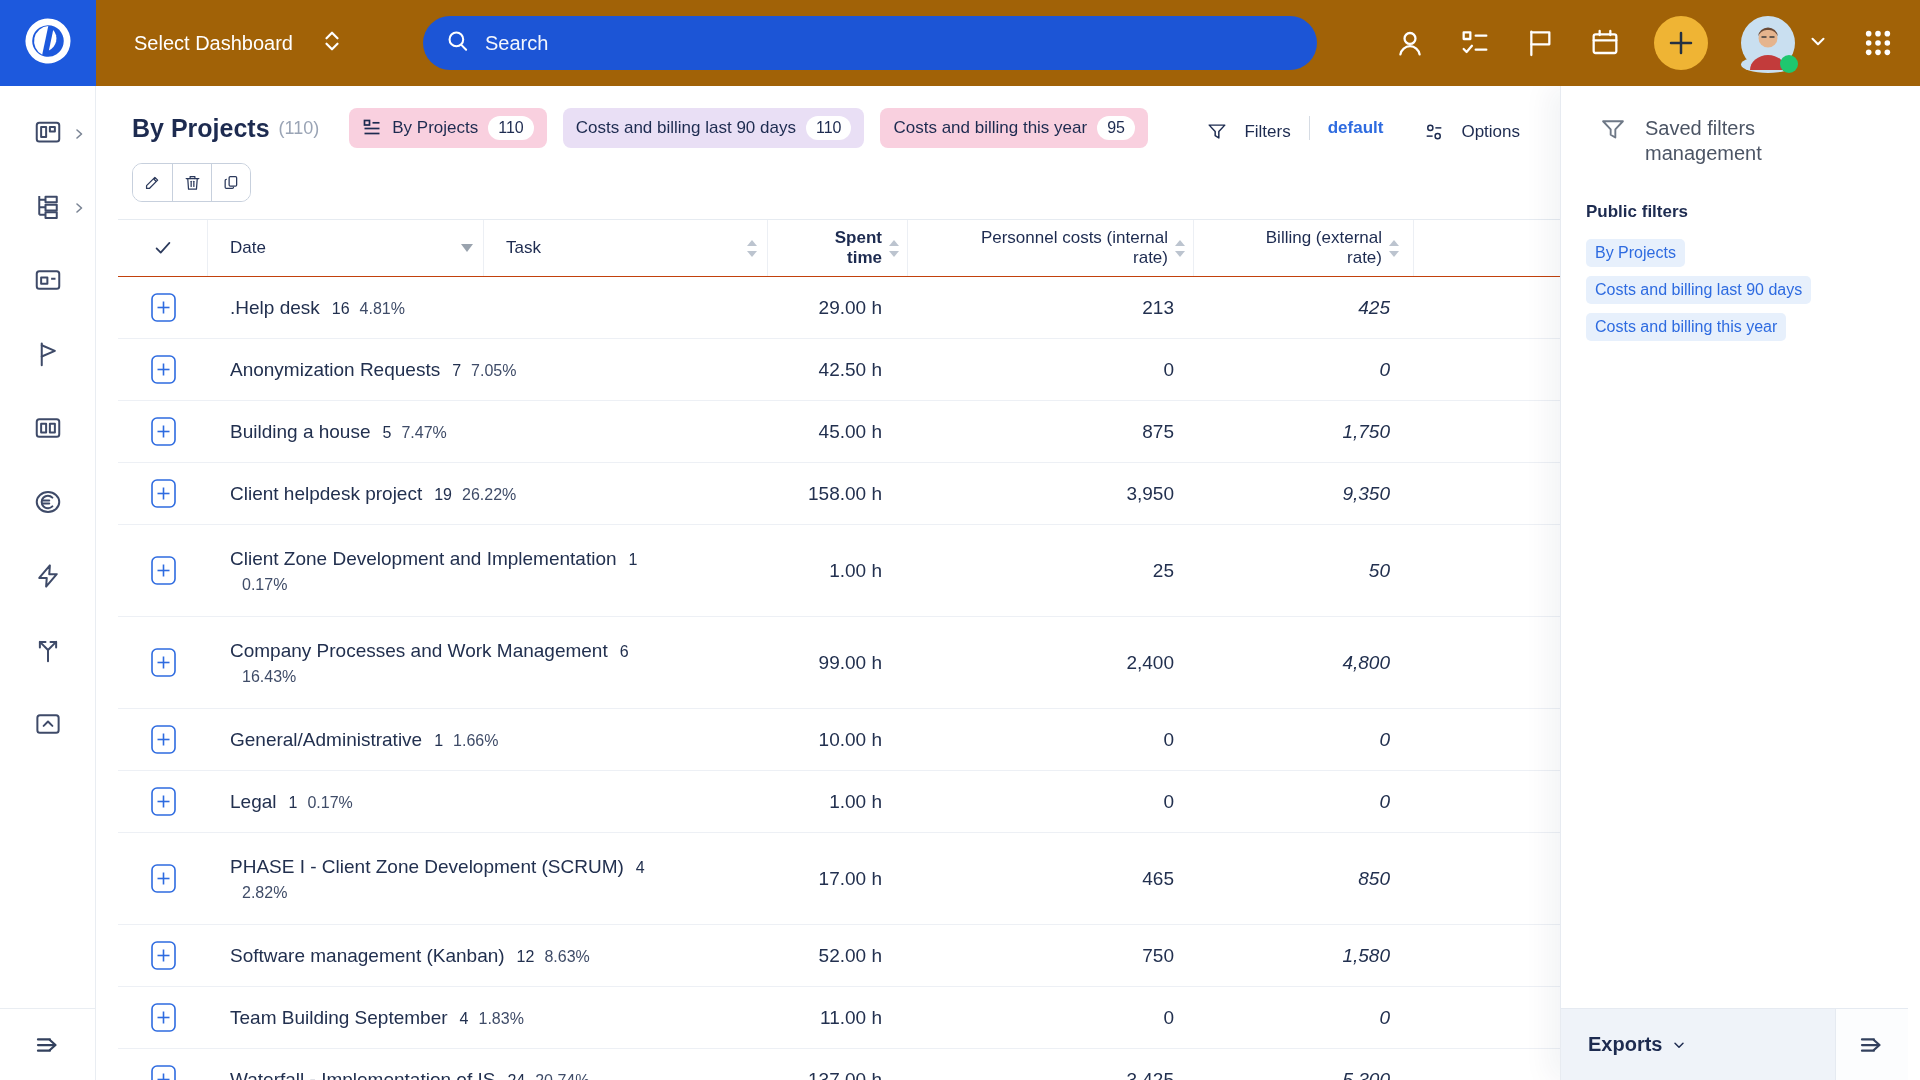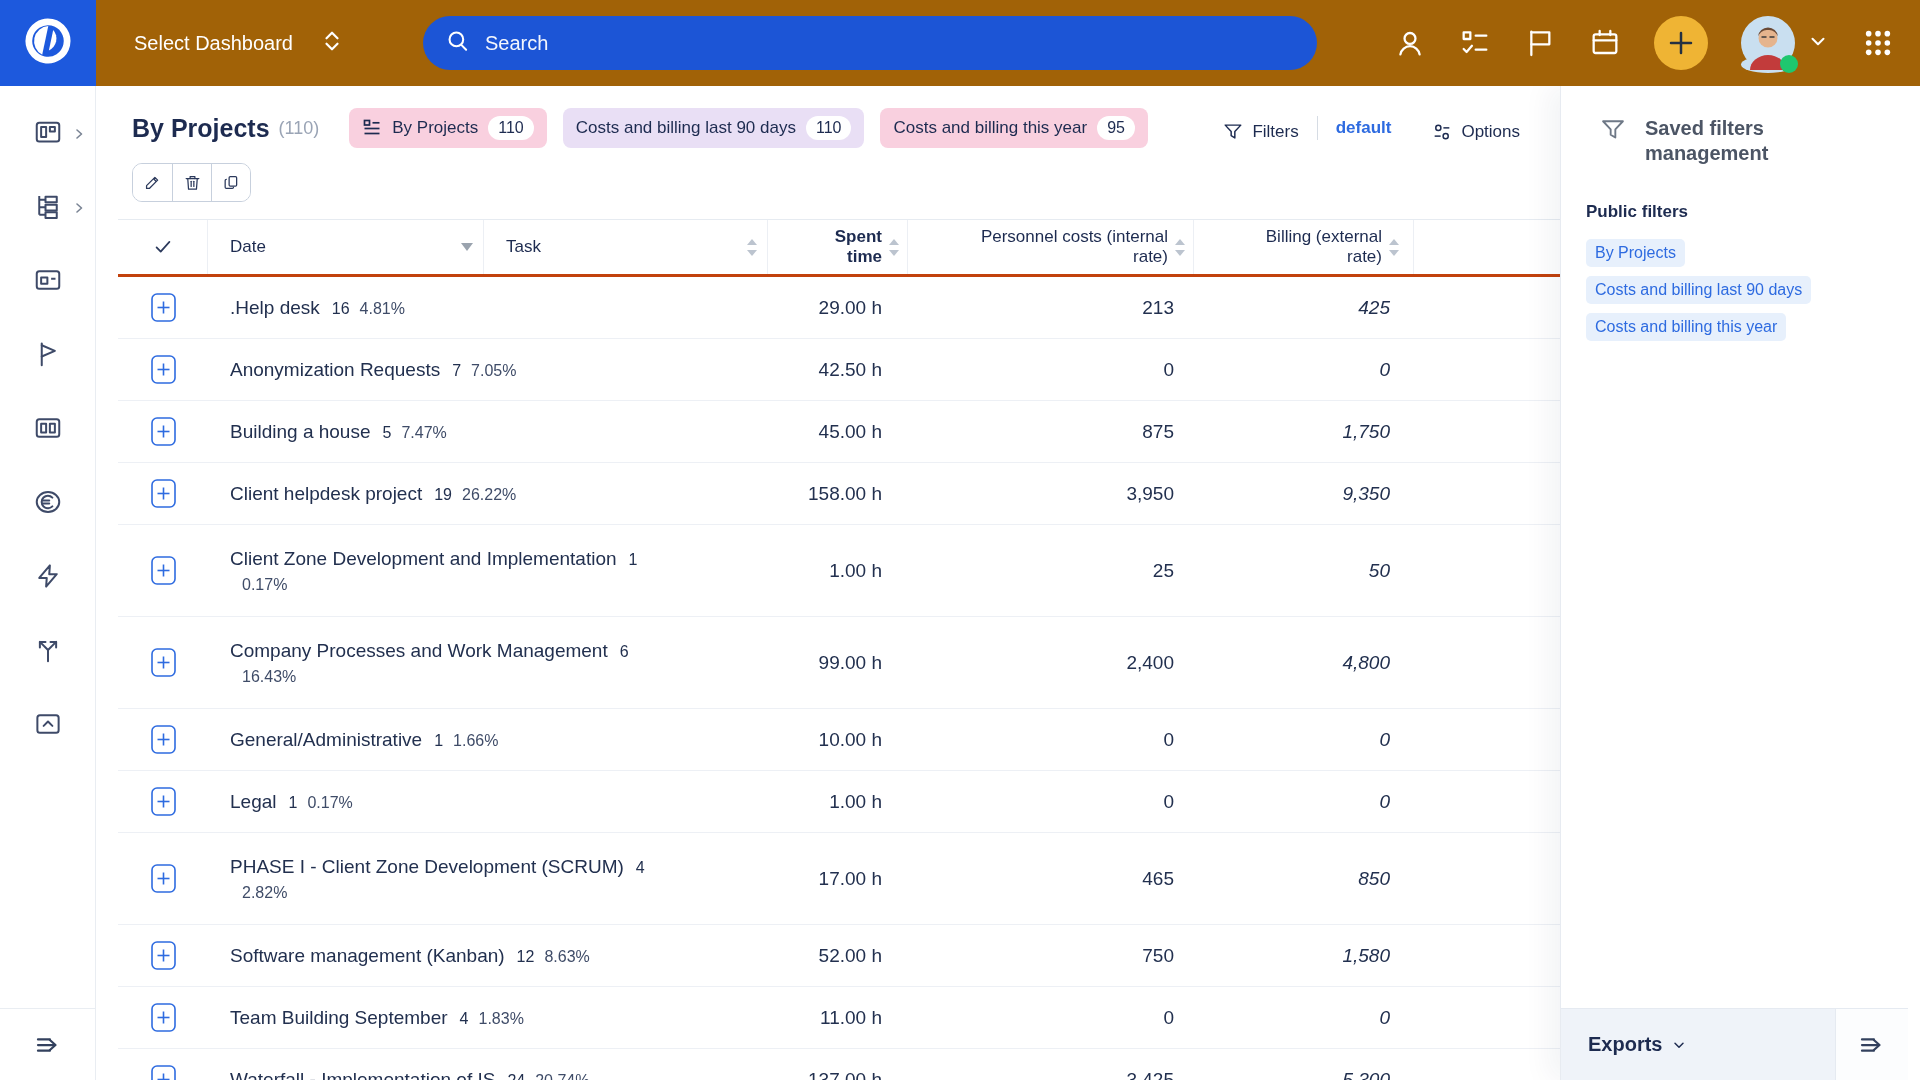--- a/index.html
+++ b/index.html
@@ -36,21 +36,21 @@
   .side-item { position:relative; height:30px; display:flex; align-items:center; justify-content:center;
                cursor:pointer; }
   .side-item .chev { position:absolute; right:10px; top:9px; }
   .side-collapse { position:absolute; left:0; right:0; bottom:0; height:72px; border-top:1px solid #e9edf2;
                    display:flex; align-items:center; justify-content:center; cursor:pointer; }
 
   
   .panel { position:absolute; right:0; top:86px; bottom:0; width:360px; background:#fff;
            border-left:1px solid #e7ebf1; box-shadow:-12px 0 26px rgba(20,40,80,.05); z-index:4; }
   .panel-head { display:flex; gap:18px; padding:30px 20px 0 38px; align-items:flex-start; }
-  .panel-title { font-size:20px; color:#4c5565; font-weight:700; line-height:1.25; max-width:210px; }
+  .panel-title { font-size:20px; color:#4c5565; font-weight:400; line-height:1.25; max-width:210px; }
   .panel-section { padding:36px 0 0 25px; font-size:17px; font-weight:700; color:#1d2b50; }
   .panel-links { padding:17px 24px 0 25px; display:flex; flex-direction:column; align-items:flex-start; gap:9px; }
   .plink { background:#e7f0fc; color:#2e6be0; font-size:16px; padding:5px 9px; border-radius:5px; cursor:pointer; }
   .panel-foot { position:absolute; left:0; right:12px; bottom:0; height:72px; display:flex; }
   .exports { flex:1; background:#eff3f9; border-top:1px solid #e5eaf1; display:flex; align-items:center;
              gap:9px; padding-left:27px; font-size:20px; font-weight:700; color:#1d2b50; cursor:pointer; }
   .panel-arrow { width:73px; background:#fcfdfe; border-top:1px solid #e5eaf1; border-left:1px solid #e5eaf1;
                  display:flex; align-items:center; justify-content:center; cursor:pointer; }
 
   
@@ -58,35 +58,35 @@
   .title-row { display:flex; align-items:center; padding:22px 40px 0 36px; }
   .page-title { font-size:25px; font-weight:700; color:#1d2b50; }
   .page-count { margin-left:9px; font-size:18px; color:#9aa4b5; }
   .chips { display:flex; gap:16px; margin-left:30px; }
   .chip { display:flex; align-items:center; gap:10px; height:40px; padding:0 13px; border-radius:8px;
           font-size:17px; color:#1d2b50; cursor:pointer; white-space:nowrap; }
   .chip.pink { background:#f9d0df; }
   .chip.lavender { background:#e9dff5; }
   .chip .badge { background:#fff; border-radius:13px; padding:3px 10px; font-size:16px; }
   .title-controls { margin-left:auto; display:flex; align-items:center; font-size:17px; color:#1d2b50; }
-  .ctrl { display:flex; align-items:center; gap:8px; cursor:pointer;margin-top:7px; }
+  .ctrl { display:flex; align-items:center; gap:16px; cursor:pointer;margin-top:7px; }
   .vsep { width:1px; height:24px; background:#d6dce4; margin:0 18px; }
   .default-link { color:#2e6be0; font-weight:600; cursor:pointer; }
   .options-ctrl { margin-left:40px; }
 
   .actions-row { margin:15px 0 0 36px; display:flex; width:max-content; border:1px solid #c7d0dd;
                  border-radius:10px; overflow:hidden; }
   .action-btn { width:39px; height:37px; display:flex; align-items:center; justify-content:center;
                 border-left:1px solid #c7d0dd; cursor:pointer; background:#fff; }
   .action-btn:first-child { border-left:none; }
 
   
   .table { margin:17px 0 0 22px; width:1442px; }
   .thead, .trow { display:grid; grid-template-columns:90px 276px 284px 140px 286px 220px 146px; }
-  .thead { border-top:1px solid #e6ebf1; border-bottom:3px solid #c2410c; min-height:58px; }
+  .thead { border-top:1px solid #e6ebf1; border-bottom:1px solid #c2410c; min-height:58px; }
   .th { display:flex; align-items:center; font-size:17px; color:#1d2b50; font-weight:500;
         border-right:1px solid #eceff4; padding:6px 10px; cursor:pointer; }
   .th:last-child { border-right:none; }
   .th.h-check { justify-content:center; }
   .th.h-date, .th.h-task { justify-content:space-between; padding-left:22px; }
   .th.h-num { justify-content:flex-end; text-align:right; gap:7px; }
   .th.h-spent { padding-right:8px; } .th.h-personnel { padding-right:8px; } .th.h-billing { padding-right:14px; }
 
   .trow { border-bottom:1px solid #edf0f5; min-height:62px; align-items:center; background:#fff; }
   .trow.two-line { min-height:92px; }

